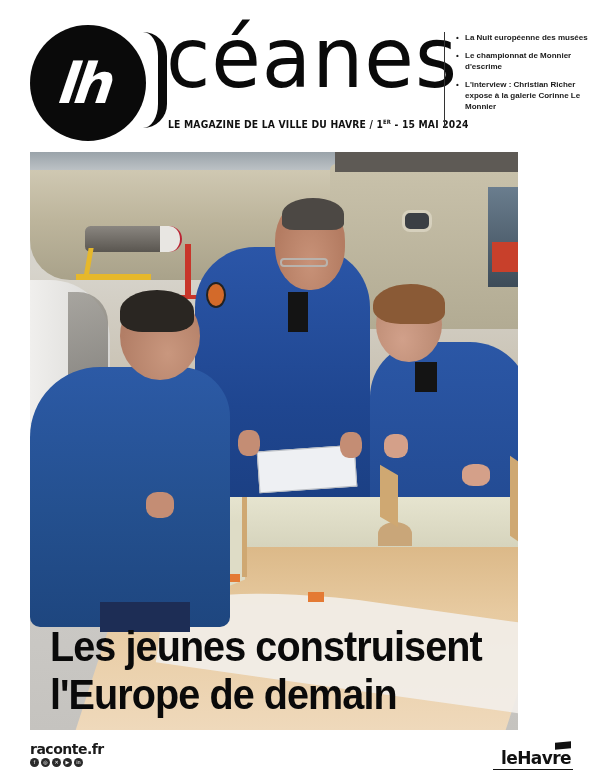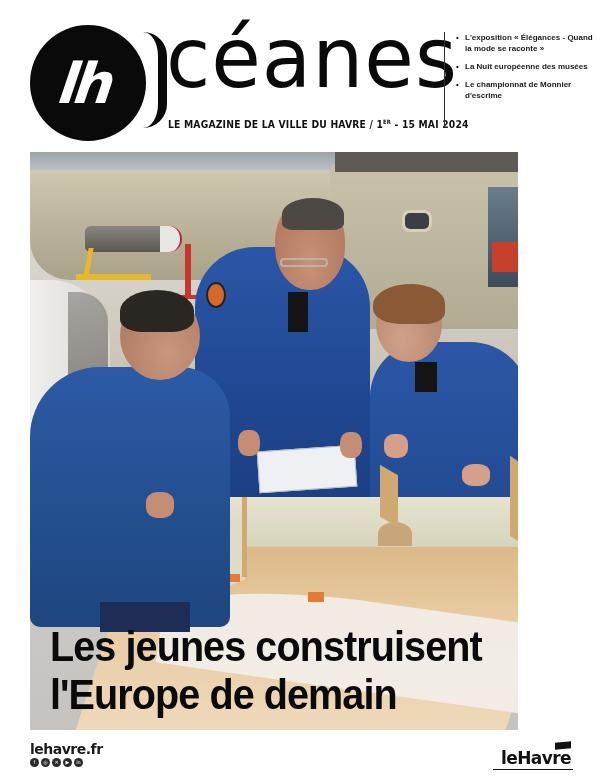--- a/index.html
+++ b/index.html
@@ -129,23 +129,23 @@
 
 <header class="masthead">
   <div class="logo-circle">
     <span>lh</span>
   </div>
   <div class="logo-paren"></div>
   <div class="logo-word">céanes</div>
   <div class="tagline"><span>LE MAGAZINE DE LA VILLE DU HAVRE / 1</span><sup>ER</sup><span> - 15 MAI 2024</span></div>
   <div class="vrule"></div>
   <ul class="teasers">
-    <li>L'exposition « Élégances - Quand la mode se raconte »</li>
     <li>La Nuit européenne des musées</li>
     <li>Le championnat de Monnier d'escrime</li>
+    <li>L'interview : Christian Richer expose à la galerie Corinne Le Monnier</li>
   </ul>
 </header>
 
 <section class="photo" aria-label="Un formateur et deux jeunes en blouses bleues examinent un plan devant une maquette d'avion en bois dans un atelier aéronautique">
   <div class="ph floor"></div>
   <div class="ph ceiling"></div>
   <div class="ph fuselage"></div>
   <div class="ph fuselage-tail"></div>
   <div class="ph top-panel"></div>
   <div class="ph window"></div>
@@ -195,21 +195,21 @@
   <div class="ph hands-r1"></div>
   <div class="ph hands-r2"></div>
 
   <h1 class="headline">
     <span>Les jeunes construisent</span><br>
     <span>l'Europe de demain</span>
   </h1>
 </section>
 
 <footer>
-  <div class="site">lehavre.fr</div>
+  <div class="site">raconte.fr</div>
   <div class="socials">
     <span>f</span>
     <span>◎</span>
     <span>✕</span>
     <span>▶</span>
     <span>in</span>
   </div>
   <div class="brand">
     <span>leHavre</span>
   </div>

